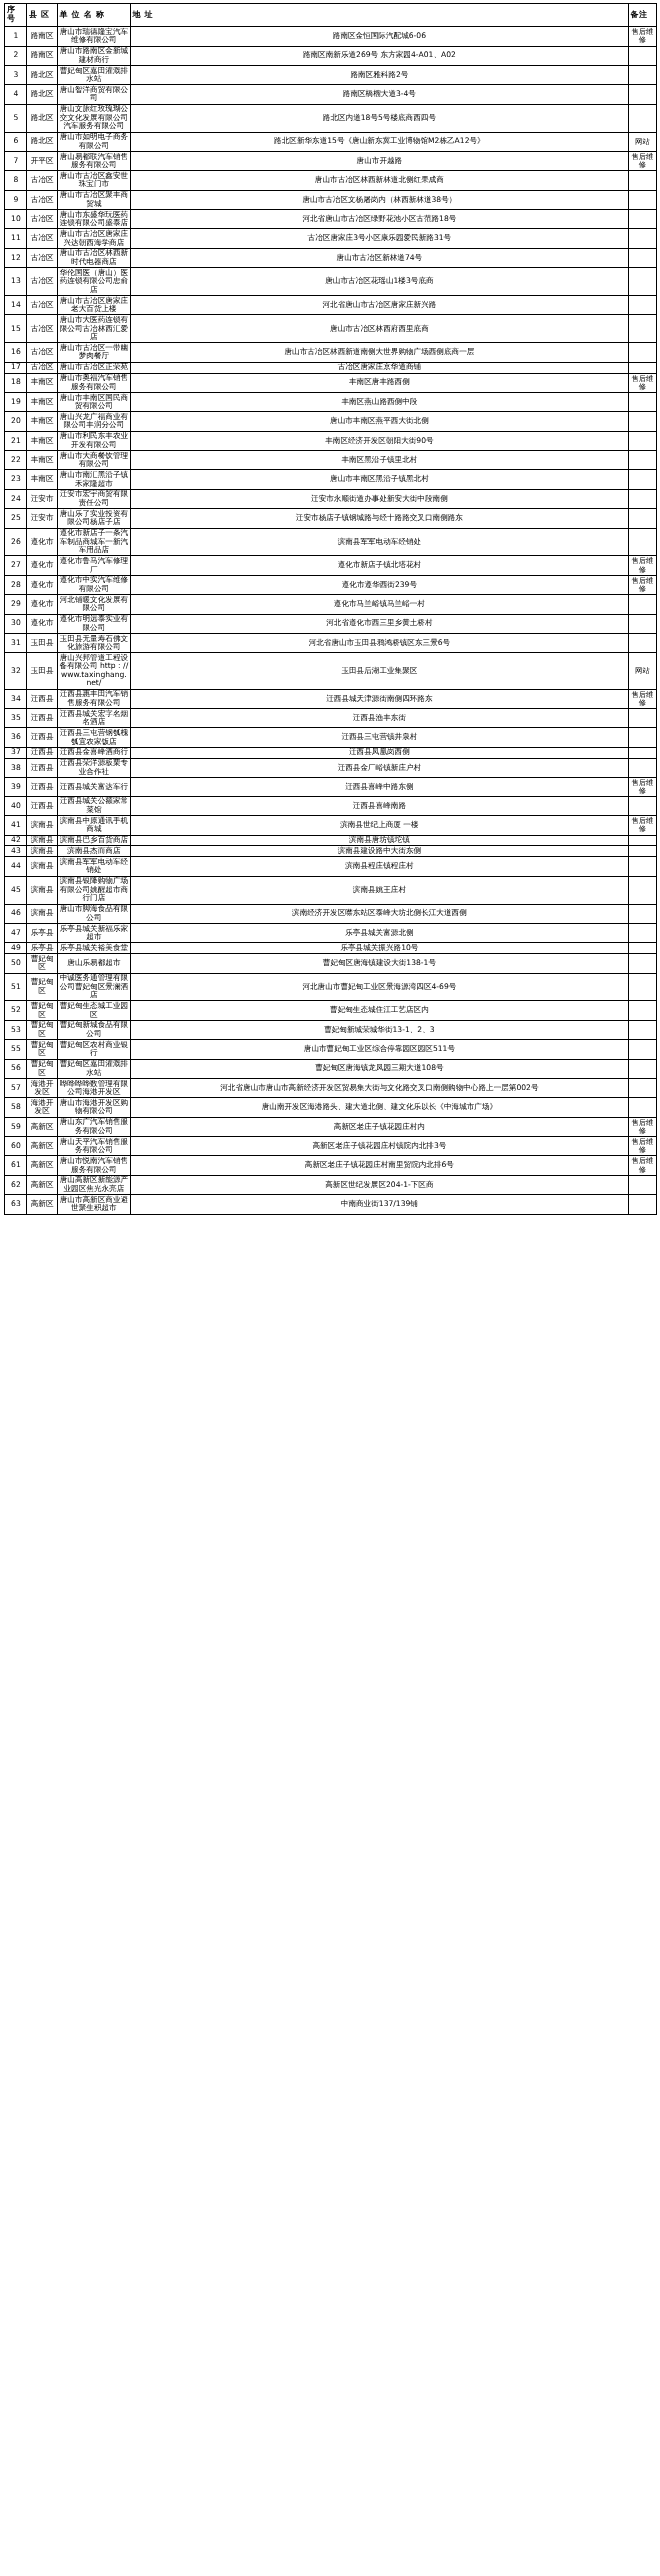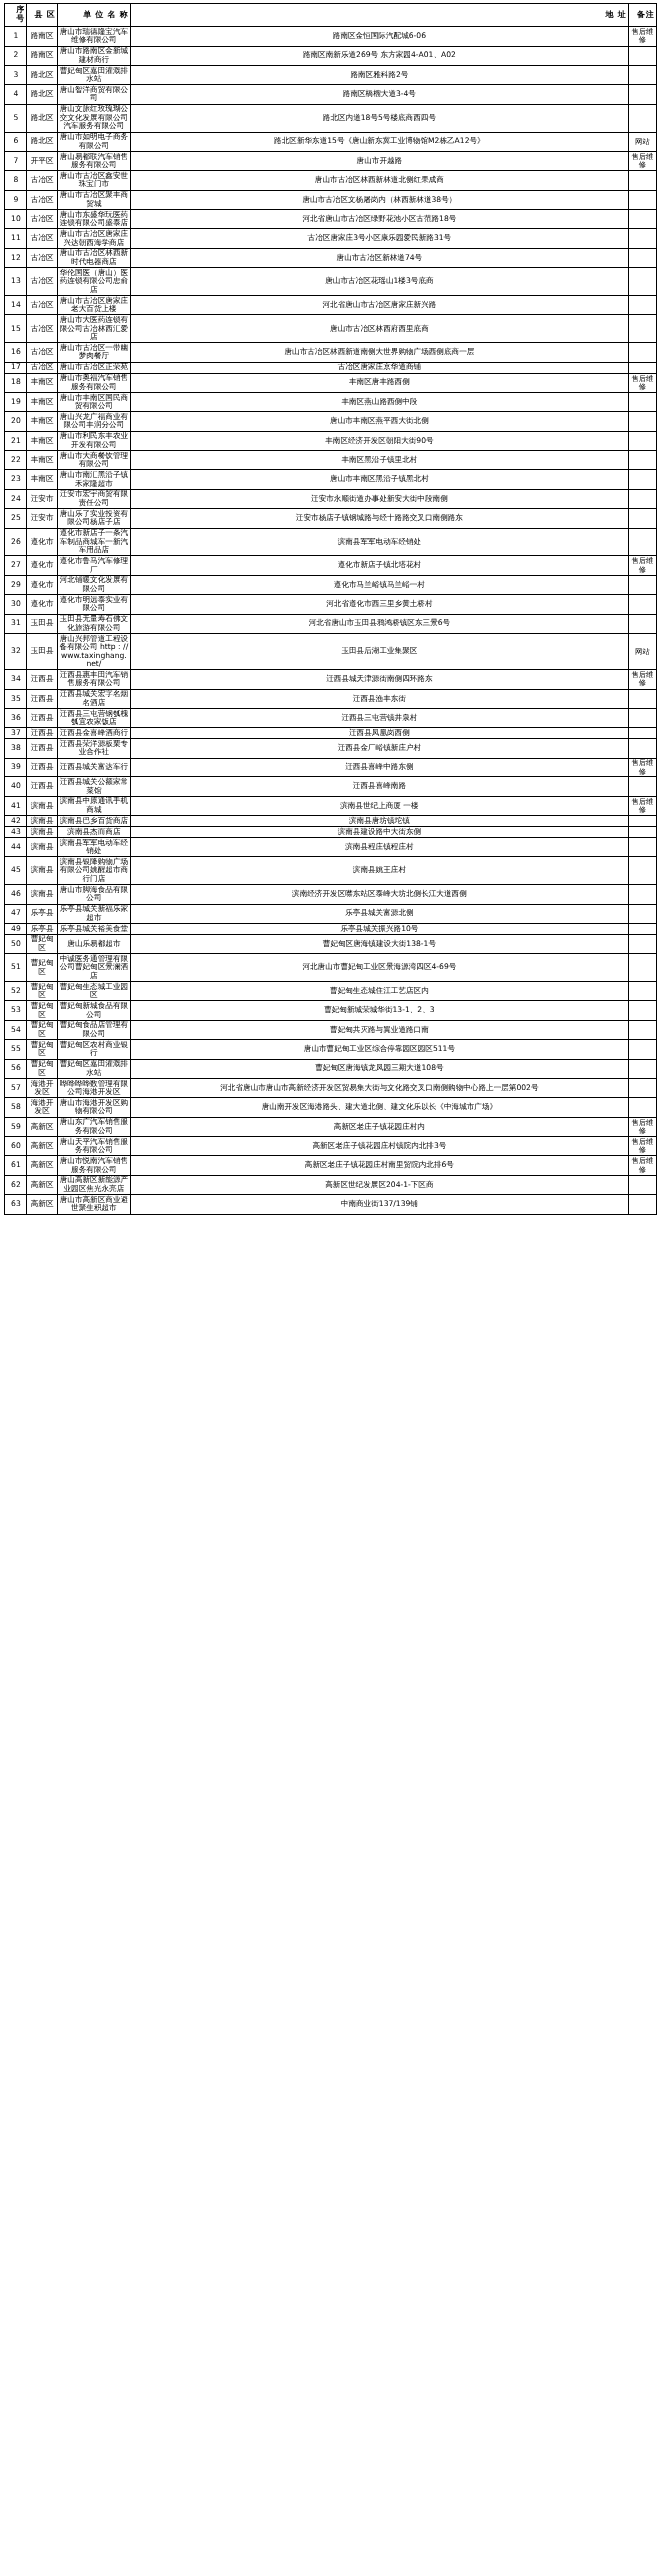--- a/index.html
+++ b/index.html
@@ -5,21 +5,21 @@
   html,body{margin:0;padding:0;background:#fff;}
   body{font-family:"DejaVu Sans","Liberation Sans",sans-serif;color:#000;}
   .sheet{width:661px;box-sizing:border-box;padding:2.9px 4.4px 7.3px 4.4px;}
   table{border-collapse:collapse;width:652px;table-layout:fixed;}
   col.c0{width:22px;}
   col.c1{width:30.5px;}
   col.c2{width:73px;}
   col.c3{width:498px;}
   col.c4{width:28px;}
   th,td{border:0.7px solid #000;font-size:7.6px;line-height:1.12;padding:0.7px 1.5px;vertical-align:middle;}
-  thead th{font-weight:bold;text-align:right;letter-spacing:0.7px;font-size:8px;padding:2.2px 1.5px;}
+  thead th{font-weight:bold;text-align:left;letter-spacing:0.7px;font-size:8px;padding:2.2px 1.5px;}
   td.idx{text-align:center;}
   td.cnty{text-align:center;}
   td.unit{text-align:center;word-break:break-all;}
   td.addr{text-align:center;word-break:break-all;}
   td.note{text-align:center;word-break:break-all;font-size:7.3px;}
 </style>
 </head>
 <body>
 
 <div class="sheet">
@@ -224,20 +224,27 @@
           <td class="note"></td>
         </tr>
         <tr>
           <td class="idx">27</td>
           <td class="cnty">遵化市</td>
           <td class="unit">遵化市鲁马汽车修理厂</td>
           <td class="addr">遵化市新店子镇北塔花村</td>
           <td class="note">售后维修</td>
         </tr>
         <tr>
+          <td class="idx">28</td>
+          <td class="cnty">遵化市</td>
+          <td class="unit">遵化市中实汽车维修有限公司</td>
+          <td class="addr">遵化市遵华西街239号</td>
+          <td class="note">售后维修</td>
+        </tr>
+        <tr>
           <td class="idx">29</td>
           <td class="cnty">遵化市</td>
           <td class="unit">河北铺暖文化发展有限公司</td>
           <td class="addr">遵化市马兰峪镇马兰峪一村</td>
           <td class="note"></td>
         </tr>
         <tr>
           <td class="idx">30</td>
           <td class="cnty">遵化市</td>
           <td class="unit">遵化市明远泰实业有限公司</td>
@@ -382,27 +389,20 @@
           <td class="cnty">曹妃甸区</td>
           <td class="unit">曹妃甸生态城工业园区</td>
           <td class="addr">曹妃甸生态城住江工艺店区内</td>
           <td class="note"></td>
         </tr>
         <tr>
           <td class="idx">53</td>
           <td class="cnty">曹妃甸区</td>
           <td class="unit">曹妃甸新城食品有限公司</td>
           <td class="addr">曹妃甸新城荣城华街13-1、2、3</td>
-          <td class="note"></td>
-        </tr>
-        <tr>
-          <td class="idx">54</td>
-          <td class="cnty">曹妃甸区</td>
-          <td class="unit">曹妃甸食品店管理有限公司</td>
-          <td class="addr">曹妃甸共灭路与翼业道路口南</td>
           <td class="note"></td>
         </tr>
         <tr>
           <td class="idx">55</td>
           <td class="cnty">曹妃甸区</td>
           <td class="unit">曹妃甸区农村商业银行</td>
           <td class="addr">唐山市曹妃甸工业区综合停靠园区园区511号</td>
           <td class="note"></td>
         </tr>
         <tr>

